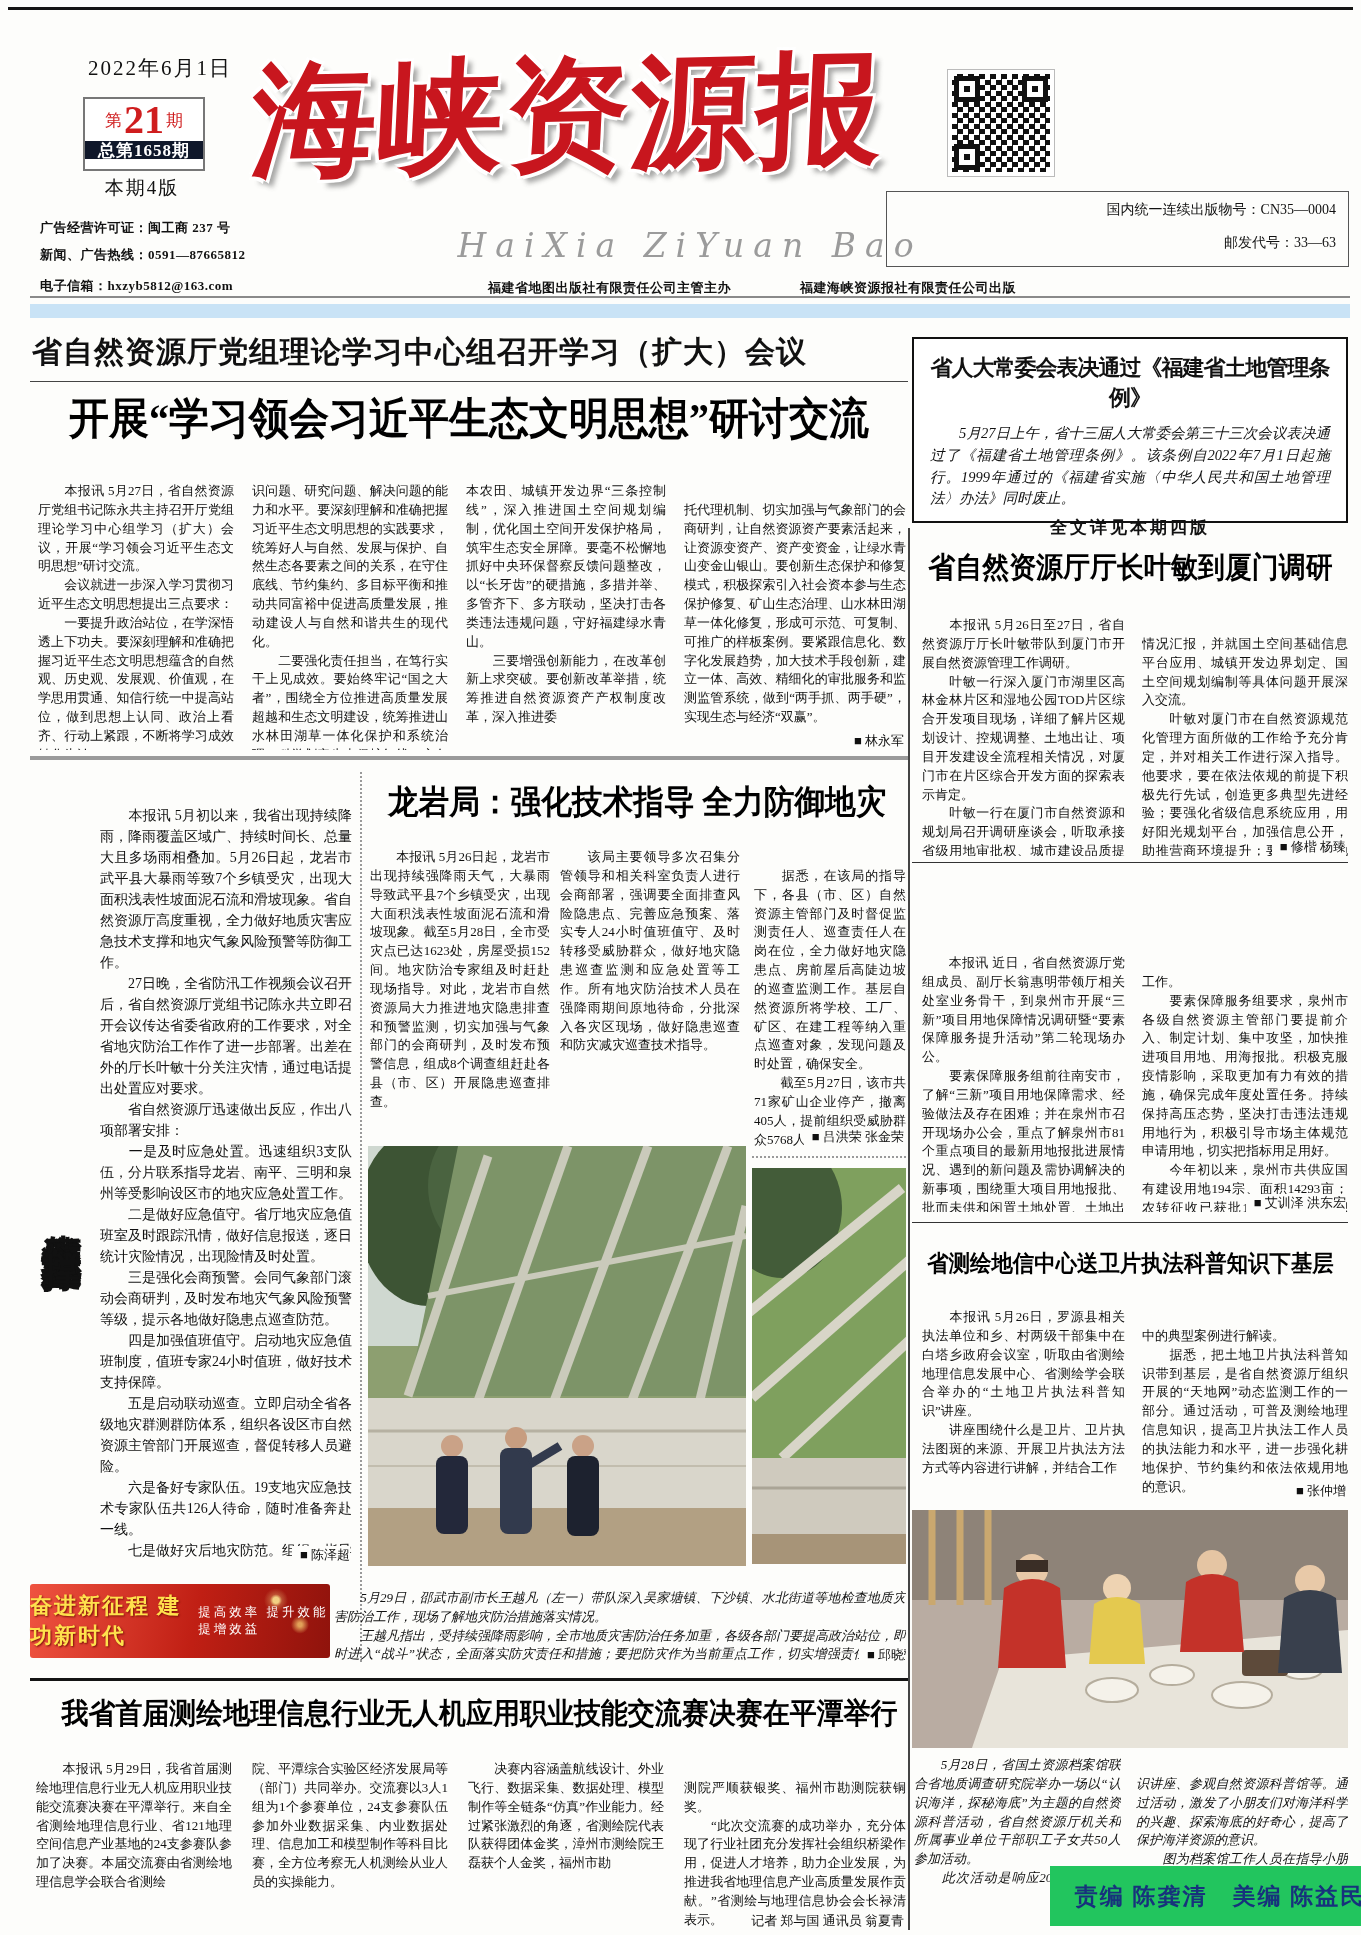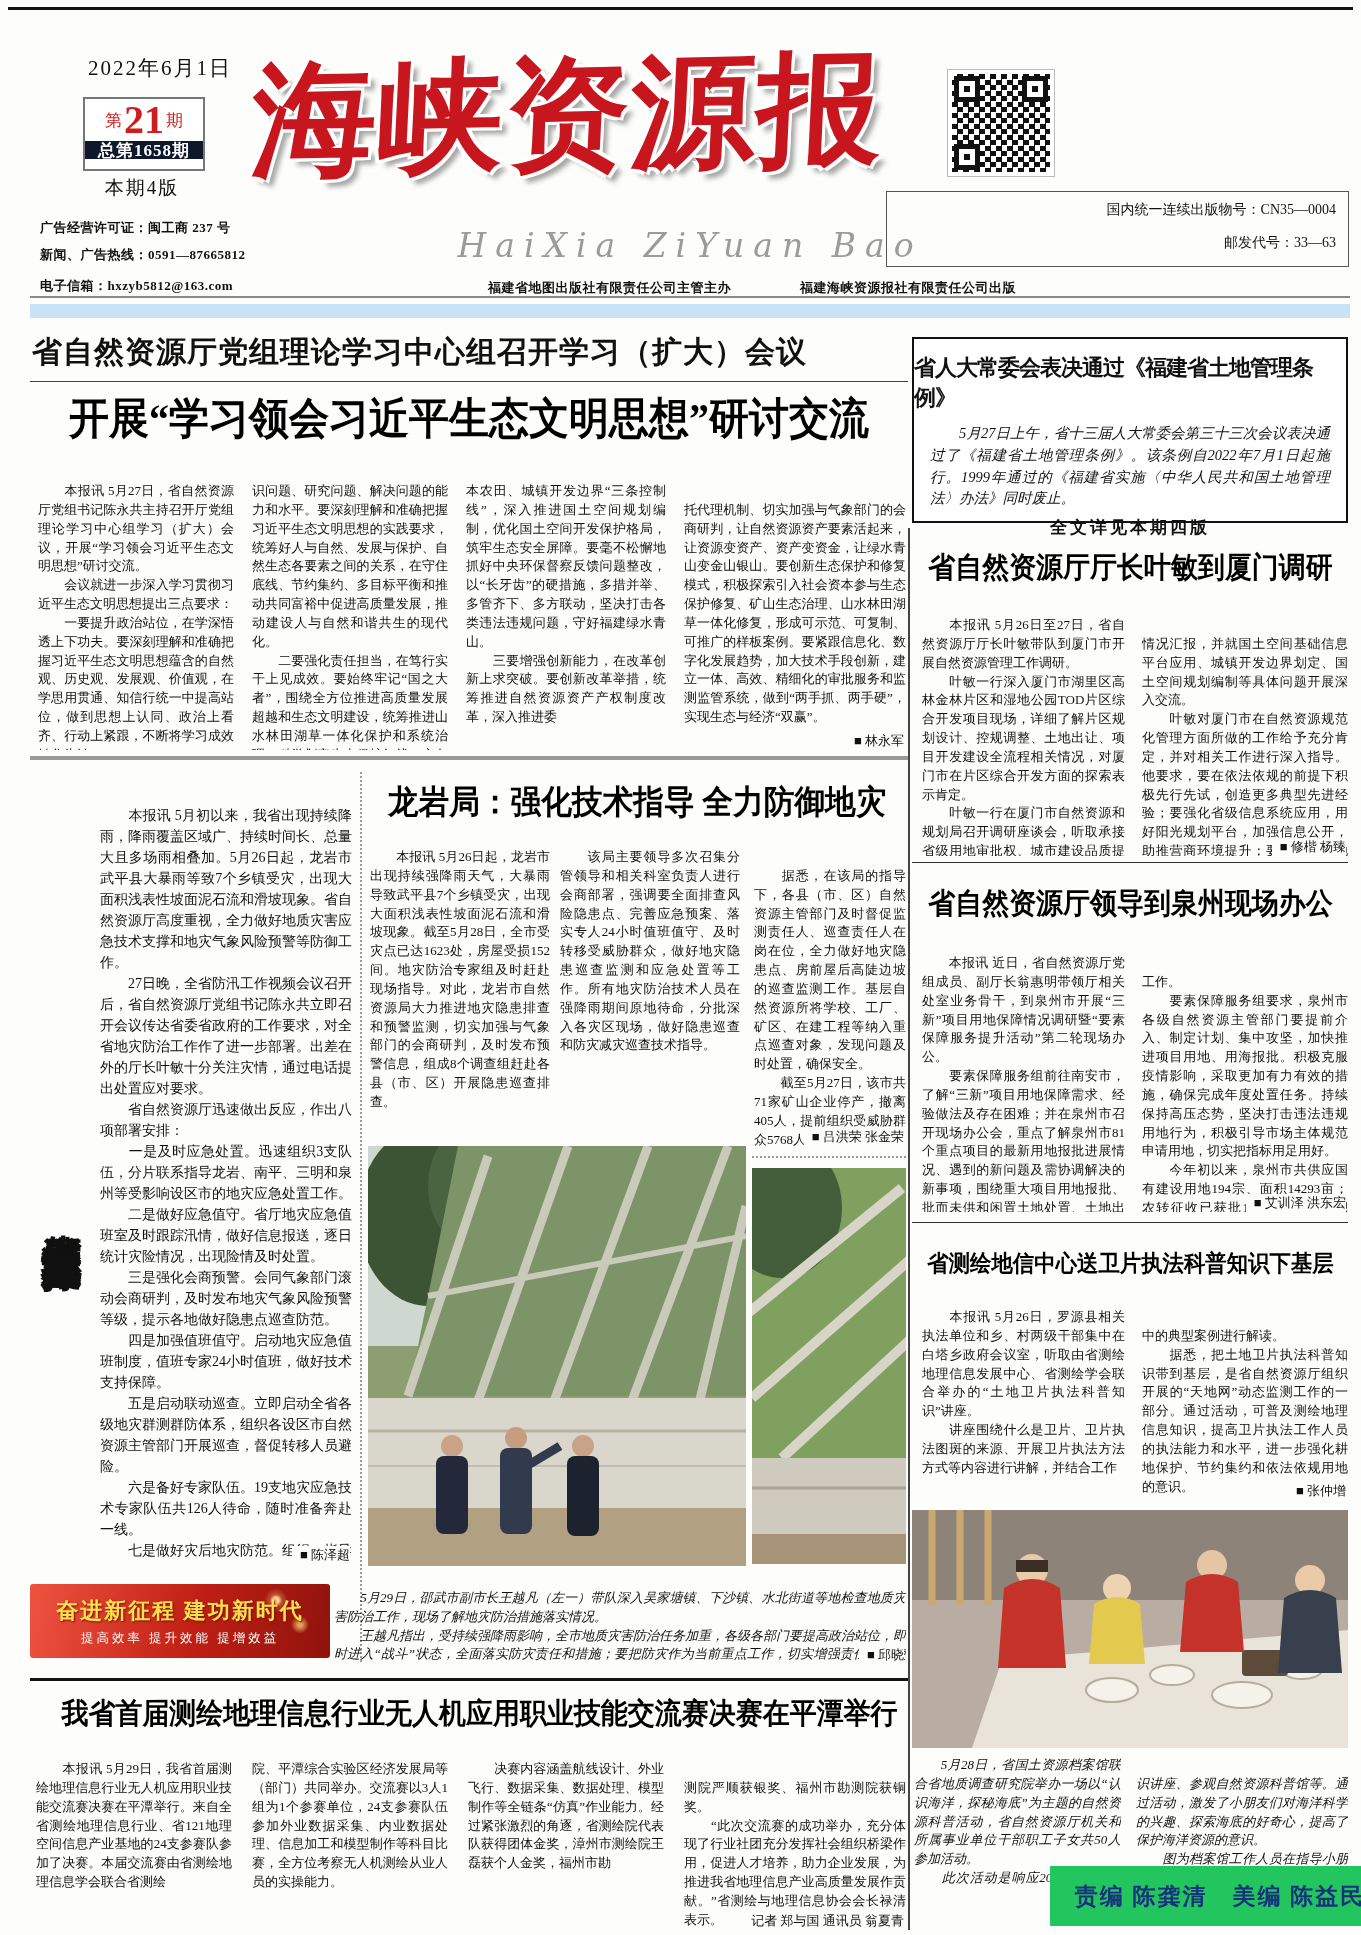--- a/index.html
+++ b/index.html
@@ -55,29 +55,29 @@
   
   .photo{overflow:hidden;background:#889;}
   
   #caption{left:334px;top:1570px;width:572px;height:94px;}
   
   #banner{left:30px;top:1584px;width:300px;height:74px;border-radius:3px;
     background:
       radial-gradient(circle at 82% 22%, rgba(255,240,150,.85) 0 3px, rgba(255,240,150,.25) 6px, transparent 12px),
       radial-gradient(circle at 90% 55%, rgba(255,220,120,.7) 0 2px, transparent 9px),
       linear-gradient(100deg,#ef5340,#c01f14 55%,#8f130c);
-    color:#fff;display:flex;flex-direction:column;align-items:center;justify-content:center;gap:4px;}
+    color:#fff;display:flex;flex-direction:row;align-items:center;justify-content:center;gap:4px;}
   #banner-l1{font-size:22px;font-weight:900;color:#ffe14d;letter-spacing:2px;text-shadow:1px 1px 2px #7a0d07;}
   #banner-l2{font-size:12.5px;letter-spacing:3px;color:#fff;}
   #bottom-rule{left:30px;top:1678px;width:878px;height:3px;background:#141414;}
   #contest-headline{left:30px;top:1694px;width:878px;font-size:29px;text-align:center;}
   
   #main-vrule{left:908px;top:528px;width:2px;height:1402px;background:#444;}
   #reg-box{left:912px;top:337px;width:436px;height:186px;border:2px solid #111;box-sizing:border-box;background:#fff;}
-  #reg-title{margin-top:14px;font-size:22px;font-weight:900;text-align:left;letter-spacing:-1px;}
+  #reg-title{margin-top:14px;font-size:22px;font-weight:900;text-align:center;letter-spacing:-1px;}
   #reg-body{margin:10px 16px 0;font:italic 14.5px/1.5 "Liberation Serif",serif;text-align:justify;white-space:pre-line;}
   #reg-more{margin-top:6px;text-align:center;font-size:17px;font-weight:bold;letter-spacing:3px;}
   .r-headline{left:912px;width:436px;font-size:29px;text-align:center;position:absolute;}
   .r-rule{left:912px;width:436px;height:1px;background:#333;position:absolute;}
   #editors-box{left:1050px;top:1866px;width:340px;height:60px;background:#22c55e;
      display:flex;align-items:center;justify-content:center;}
   #editors-box span{font-size:23px;font-weight:bold;color:#17327c;letter-spacing:2px;}
 </style>
 </head>
 <body>
@@ -257,23 +257,20 @@
   <div class="col body-text" style="left:922px;top:616px;width:203px;height:240px;">　　本报讯 5月26日至27日，省自然资源厅厅长叶敏带队到厦门市开展自然资源管理工作调研。
 　　叶敏一行深入厦门市湖里区高林金林片区和湿地公园TOD片区综合开发项目现场，详细了解片区规划设计、控规调整、土地出让、项目开发建设全流程相关情况，对厦门市在片区综合开发方面的探索表示肯定。
 　　叶敏一行在厦门市自然资源和规划局召开调研座谈会，听取承接省级用地审批权、城市建设品质提升、房地产土地市场调控、阳光规</div>
   <div class="col body-text" style="left:1142px;top:616px;width:206px;height:240px;">
     <span>情况汇报，并就国土空间基础信息平台应用、城镇开发边界划定、国土空间规划编制等具体问题开展深入交流。
 　　叶敏对厦门市在自然资源规范化管理方面所做的工作给予充分肯定，并对相关工作进行深入指导。他要求，要在依法依规的前提下积极先行先试，创造更多典型先进经验；要强化省级信息系统应用，用好阳光规划平台，加强信息公开，助推营商环境提升；要扎实抓好地质灾害防治、批而未供和闲置土地处置、执法监管等工作，把各项工作要求落到实处。</span>
     <span class="byline">■ 修楷 杨臻</span>
   </div>
   <div class="r-rule ni" style="top:862px;"></div>
 
-  <div class="r-headline hl" style="top:884px;">
-    <span>省自然资源厅领导到泉州现场办公</span>
-  </div>
   <div class="col body-text" style="left:922px;top:954px;width:203px;height:258px;">　　本报讯 近日，省自然资源厅党组成员、副厅长翁惠明带领厅相关处室业务骨干，到泉州市开展“三新”项目用地保障情况调研暨“要素保障服务提升活动”第二轮现场办公。
 　　要素保障服务组前往南安市，了解“三新”项目用地保障需求、经验做法及存在困难；并在泉州市召开现场办公会，重点了解泉州市81个重点项目的最新用地报批进展情况、遇到的新问题及需协调解决的新事项，围绕重大项目用地报批、批而未供和闲置土地处置、土地出让等进行探讨交流，指导G324改线工程等重点项目用地报批相关</div>
   <div class="col body-text" style="left:1142px;top:954px;width:206px;height:258px;">
     <span>工作。
 　　要素保障服务组要求，泉州市各级自然资源主管部门要提前介入、制定计划、集中攻坚，加快推进项目用地、用海报批。积极克服疫情影响，采取更加有力有效的措施，确保完成年度处置任务。持续保持高压态势，坚决打击违法违规用地行为，积极引导市场主体规范申请用地，切实把指标用足用好。
 　　今年初以来，泉州市共供应国有建设用地194宗、面积14293亩；农转征收已获批141个批次、面积8550.72亩，同比增长180%；补充耕地1146.3亩，居全省第三。</span>
     <span class="byline">■ 艾训泽 洪东宏</span>
   </div>
   <div class="r-rule ni" style="top:1222px;"></div>
 

